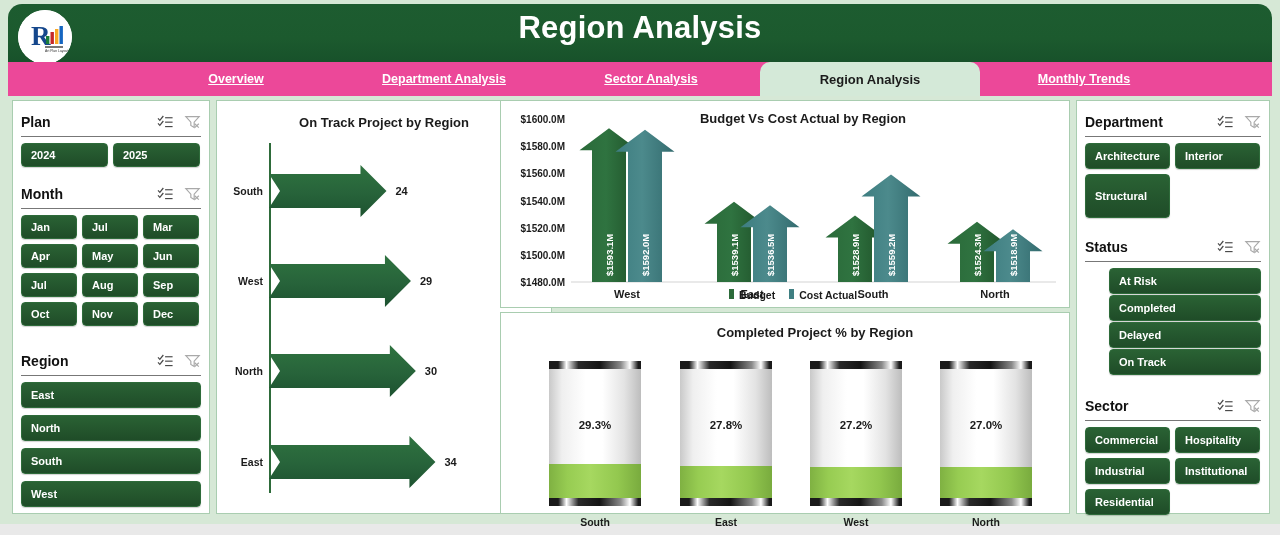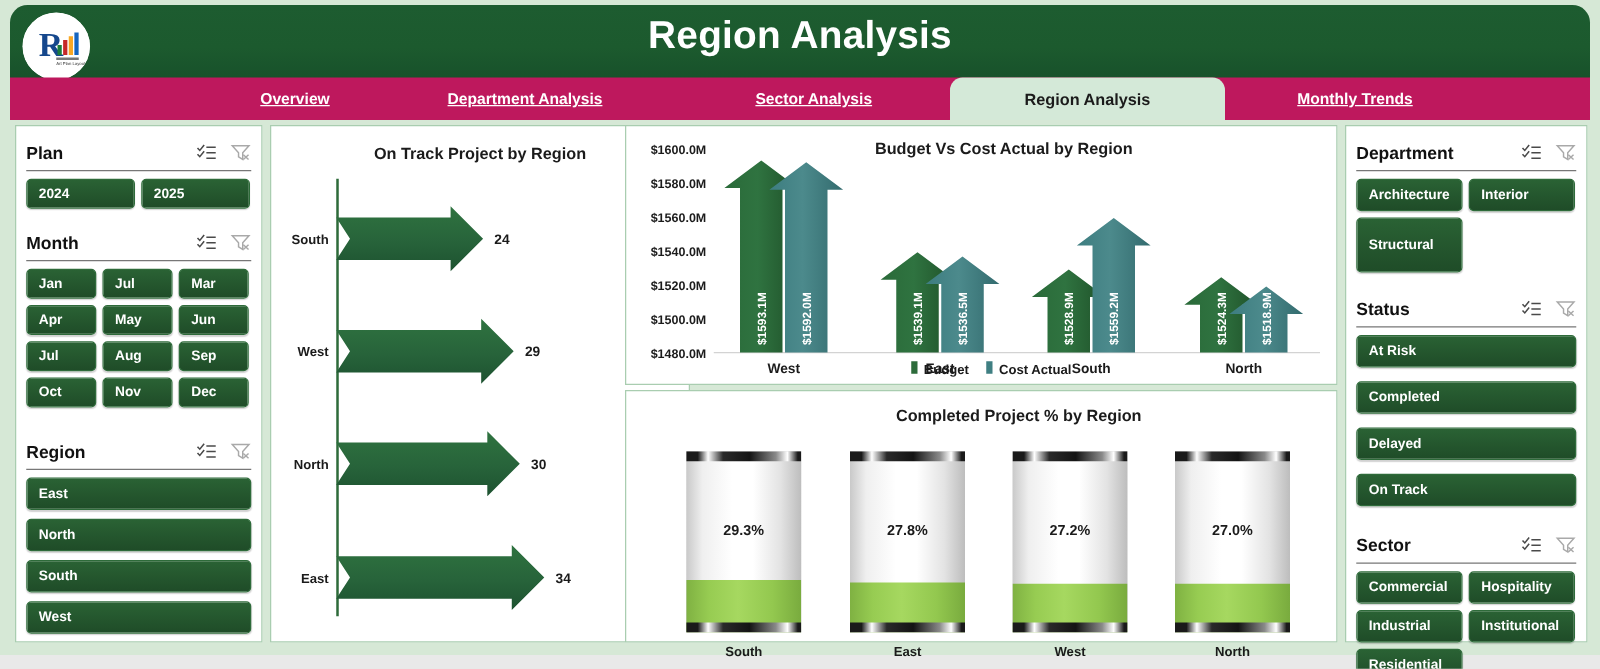--- a/index.html
+++ b/index.html
@@ -34,21 +34,21 @@
     position: absolute; left: 10px; top: 6px;
     width: 54px; height: 54px; border-radius: 50%;
     background: #ffffff;
     overflow: hidden;
   }
 
   
   .tabbar {
     position: absolute; left: 8px; top: 62px;
     width: 1264px; height: 34px;
-    background: #be185d;
+    background: #ec4899;
   }
   .tab {
     position: absolute; top: 0; height: 34px;
     display: flex; align-items: center; justify-content: center;
     color: #ffffff; font-size: 12.5px; font-weight: bold;
     text-decoration: underline;
     white-space: nowrap;
     cursor: pointer;
   }
   .tab.active {
@@ -152,21 +152,21 @@
         <rect x="41.5" y="16" width="3.4" height="18" fill="#1565c0"></rect>
         <rect x="27" y="36" width="18" height="2" fill="#777"></rect>
         <text x="27" y="42" font-family="Liberation Sans, sans-serif" font-size="3.4" fill="#333">Art Plan Layout</text>
       </svg>
     </div>
     <div class="header-title">Region Analysis</div>
   </div>
 
   <div class="tabbar">
     <div class="tab" style="left:140px;width:176px;">Overview</div>
-    <div class="tab" style="left:306px;width:212px;">Department Analysis</div>
+    <div class="tab" style="left:330px;width:212px;">Department Analysis</div>
     <div class="tab" style="left:537px;width:212px;">Sector Analysis</div>
     <div class="tab active" style="left:752px;width:220px;">Region Analysis</div>
     <div class="tab" style="left:975px;width:202px;">Monthly Trends</div>
   </div>
 
   <div class="panel" style="left:12px;top:100px;width:198px;height:414px;">
 
     <div style="margin-top:8px;">
       <div class="slicer-head">
         <span class="lbl">Plan</span>
@@ -420,21 +420,21 @@
           </span>
           <span class="ico">
             <svg viewBox="0 0 20 18" width="17" height="15">
               <path d="M2 2 H18 L12 8.6 V15 L8 12.6 V8.6 Z" fill="none" stroke="#a9a9a9" stroke-width="1.4"></path>
               <path d="M12.6 10.5 L17.6 15.2 M17.6 10.5 L12.6 15.2" stroke="#a9a9a9" stroke-width="1.4"></path>
             </svg>
           </span>
         </span>
       </div>
       <div class="hr"></div>
-      <div class="chips" style="gap:11px;">
+      <div class="chips" style="gap:1px;margin-left:24px;">
         <div class="chip w-full" style="height:26px;">At Risk</div>
         <div class="chip w-full" style="height:26px;">Completed</div>
         <div class="chip w-full" style="height:26px;">Delayed</div>
         <div class="chip w-full" style="height:26px;">On Track</div>
       </div>
     </div>
 
     <div style="margin-top:18px;">
       <div class="slicer-head">
         <span class="lbl">Sector</span>

